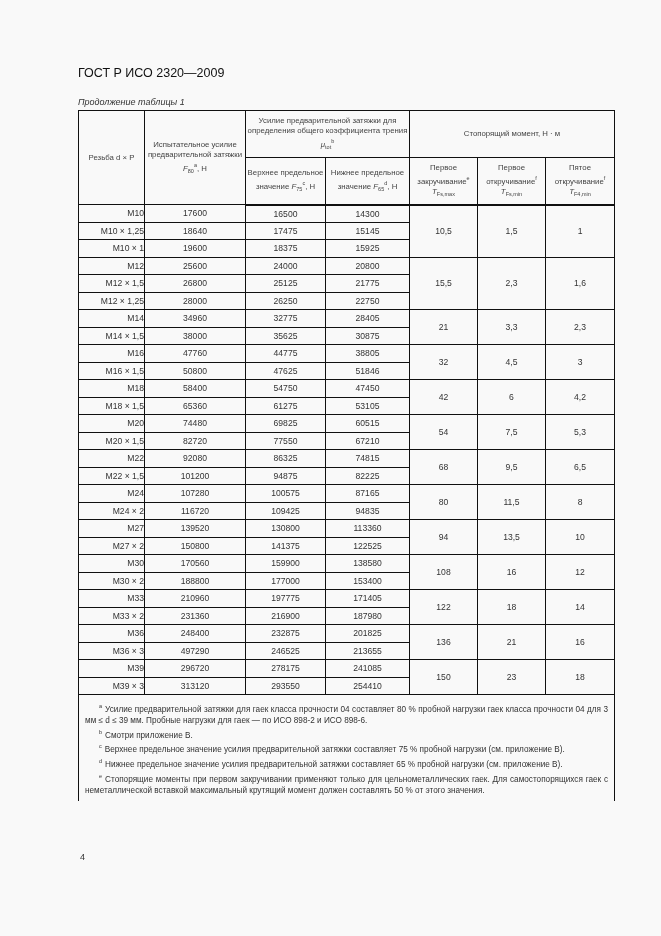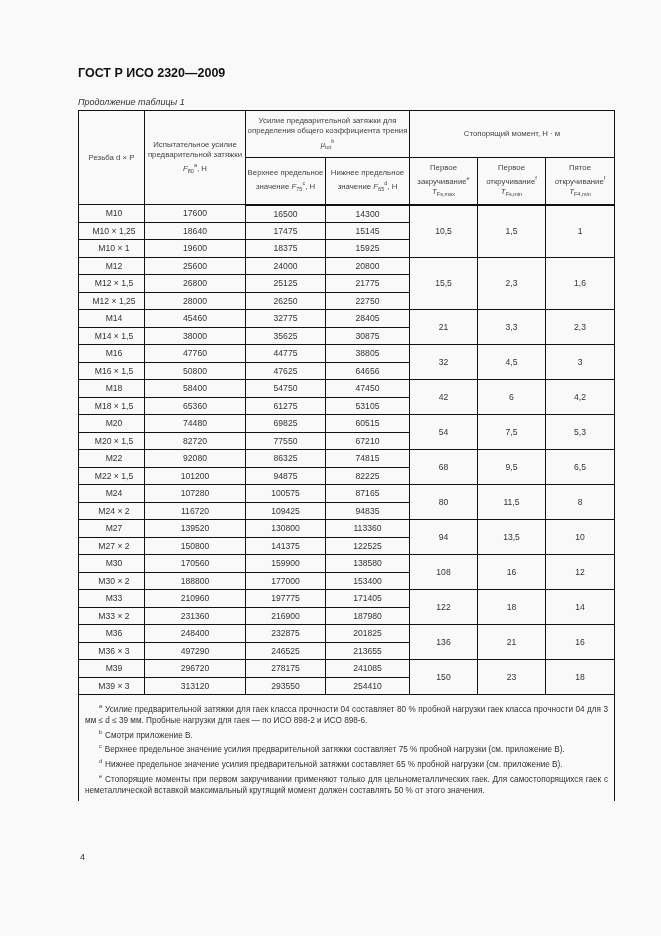--- a/index.html
+++ b/index.html
@@ -1,36 +1,36 @@
 <!DOCTYPE html>
 <html><head>
 <meta charset="utf-8">
 <style>
   html, body { margin:0; padding:0; }
   body {
     width:661px; height:936px; background:#f9f9f9; position:relative;
     font-family:"Liberation Sans", sans-serif; color:#222; overflow:hidden;
   }
   .doc-title {
-    position:absolute; left:78px; top:66px; font-size:12.5px; font-weight:bold; color:#111;
+    position:absolute; left:78px; top:66px; font-size:12.5px; font-weight:normal; color:#111;
   }
   .table-caption {
     position:absolute; left:78px; top:97px; font-size:9px; font-style:italic; color:#333;
   }
   table.main {
     position:absolute; left:78px; top:110px; width:536px;
     border-collapse:collapse; table-layout:fixed; font-size:8.6px;
   }
   table.main td, table.main th {
     border:1px solid #111; padding:0; text-align:center; vertical-align:middle;
     font-weight:normal; color:#333;
   }
   table.main th { font-size:7.8px; line-height:10px; color:#444; }
   table.main thead tr:last-child th { border-bottom:2px solid #111; }
-  table.main td.thread { text-align:center; padding-left:5px; }
+  table.main td.thread { text-align:right; padding-left:5px; }
   table.main tbody tr { height:17.5px; }
   .sub { font-size:5.5px; vertical-align:-2px; }
   .sup { font-size:5.5px; vertical-align:4px; }
   .it { font-style:italic; }
   .notes-cell {
     text-align:left !important; padding:6px 6px 4px 6px !important;
     font-size:8.2px; line-height:10.8px; color:#333;
     border-bottom:none !important;
   }
   .note { text-indent:14px; text-align:justify; margin:0; }
@@ -129,21 +129,21 @@
         <td>21775</td>
       </tr>
       <tr>
         <td class="thread">M12 × 1,25</td>
         <td>28000</td>
         <td>26250</td>
         <td>22750</td>
       </tr>
       <tr>
         <td class="thread">M14</td>
-        <td>45460</td>
+        <td>34960</td>
         <td>32775</td>
         <td>28405</td>
         <td rowspan="2">21</td>
         <td rowspan="2">3,3</td>
         <td rowspan="2">2,3</td>
       </tr>
       <tr>
         <td class="thread">M14 × 1,5</td>
         <td>38000</td>
         <td>35625</td>
@@ -155,21 +155,21 @@
         <td>44775</td>
         <td>38805</td>
         <td rowspan="2">32</td>
         <td rowspan="2">4,5</td>
         <td rowspan="2">3</td>
       </tr>
       <tr>
         <td class="thread">M16 × 1,5</td>
         <td>50800</td>
         <td>47625</td>
-        <td>64656</td>
+        <td>51846</td>
       </tr>
       <tr>
         <td class="thread">M18</td>
         <td>58400</td>
         <td>54750</td>
         <td>47450</td>
         <td rowspan="2">42</td>
         <td rowspan="2">6</td>
         <td rowspan="2">4,2</td>
       </tr>

